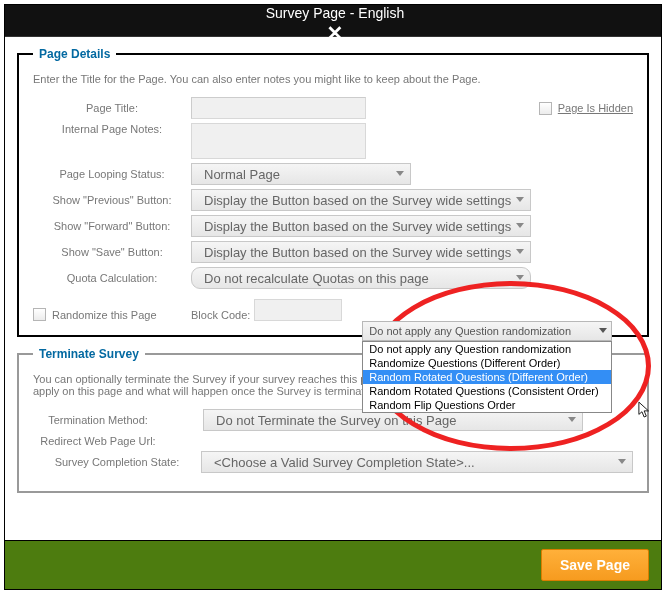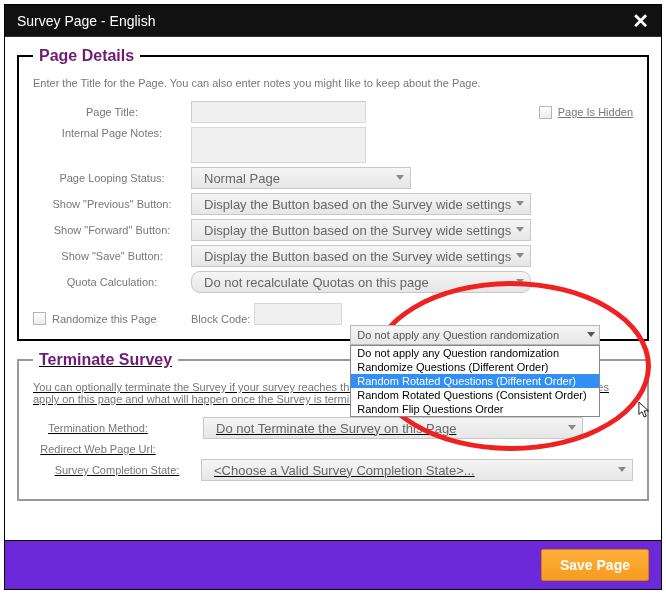--- a/index.html
+++ b/index.html
@@ -22,46 +22,47 @@
   }
   .title-bar {
     background: #111;
     color: #fff;
     height: 32px;
     display: flex;
     align-items: center;
     padding: 0 8px 0 12px;
     font-size: 14px;
     border-bottom: 1px solid #333;
+    flex-direction: column;
   }
   .title-bar .title { flex: 1; }
   .title-bar .close {
     font-size: 20px;
     font-weight: bold;
     padding: 0 4px;
     cursor: pointer;
   }
   .content-area {
     flex: 1;
     background: #fff;
     padding: 10px 12px 8px 12px;
     position: relative;
   }
   fieldset {
     border: 2px solid #000;
     margin: 0 0 10px 0;
     padding: 12px 14px 14px 14px;
     position: relative;
   }
-  fieldset.gray { border-color: #999; text-decoration: underline; }
+  fieldset.gray { border-color: #999; }
   legend {
-    font-size: 16px;
+    font-size: 12px;
     font-weight: bold;
     padding: 0 6px;
-    color: #701a75;
+    color: #0369a1;
   }
   .intro {
     font-size: 11px;
     color: #777;
     margin-bottom: 12px;
   }
   .row {
     display: flex;
     align-items: center;
     margin: 4px 0;
@@ -137,21 +138,21 @@
     background: #f0f0f0;
     border: 1px solid #d8d8d8;
     margin: 0 8px 0 4px;
   }
   .random-sel {
     flex: 1;
     position: relative;
   }
   .dropdown-open {
     position: absolute;
-    left: 0; top: 0;
+    left: 12px; top: 0;
     width: 250px;
     z-index: 50;
   }
   .dd-selected {
     height: 20px;
     background: linear-gradient(#f5f5f5,#e6e6e6);
     border: 1px solid #b8b8b8;
     display: flex;
     align-items: center;
     padding: 0 18px 0 6px;
@@ -179,21 +180,21 @@
   .dd-list .opt.hl {
     background: #338ef5;
     color: #fff;
   }
   .cursor-ptr {
     position: absolute;
     width: 14px; height: 18px;
     z-index: 60;
   }
   .save-bar {
-    background: #6d28d9;
+    background: #4d7c0f;
     border-top: 1px solid #000;
     padding: 8px 12px;
     display: flex;
     justify-content: flex-end;
   }
   .save-btn {
     background: linear-gradient(#ffb03a,#f69b1f);
     color: #fff;
     font-weight: bold;
     font-size: 14px;

